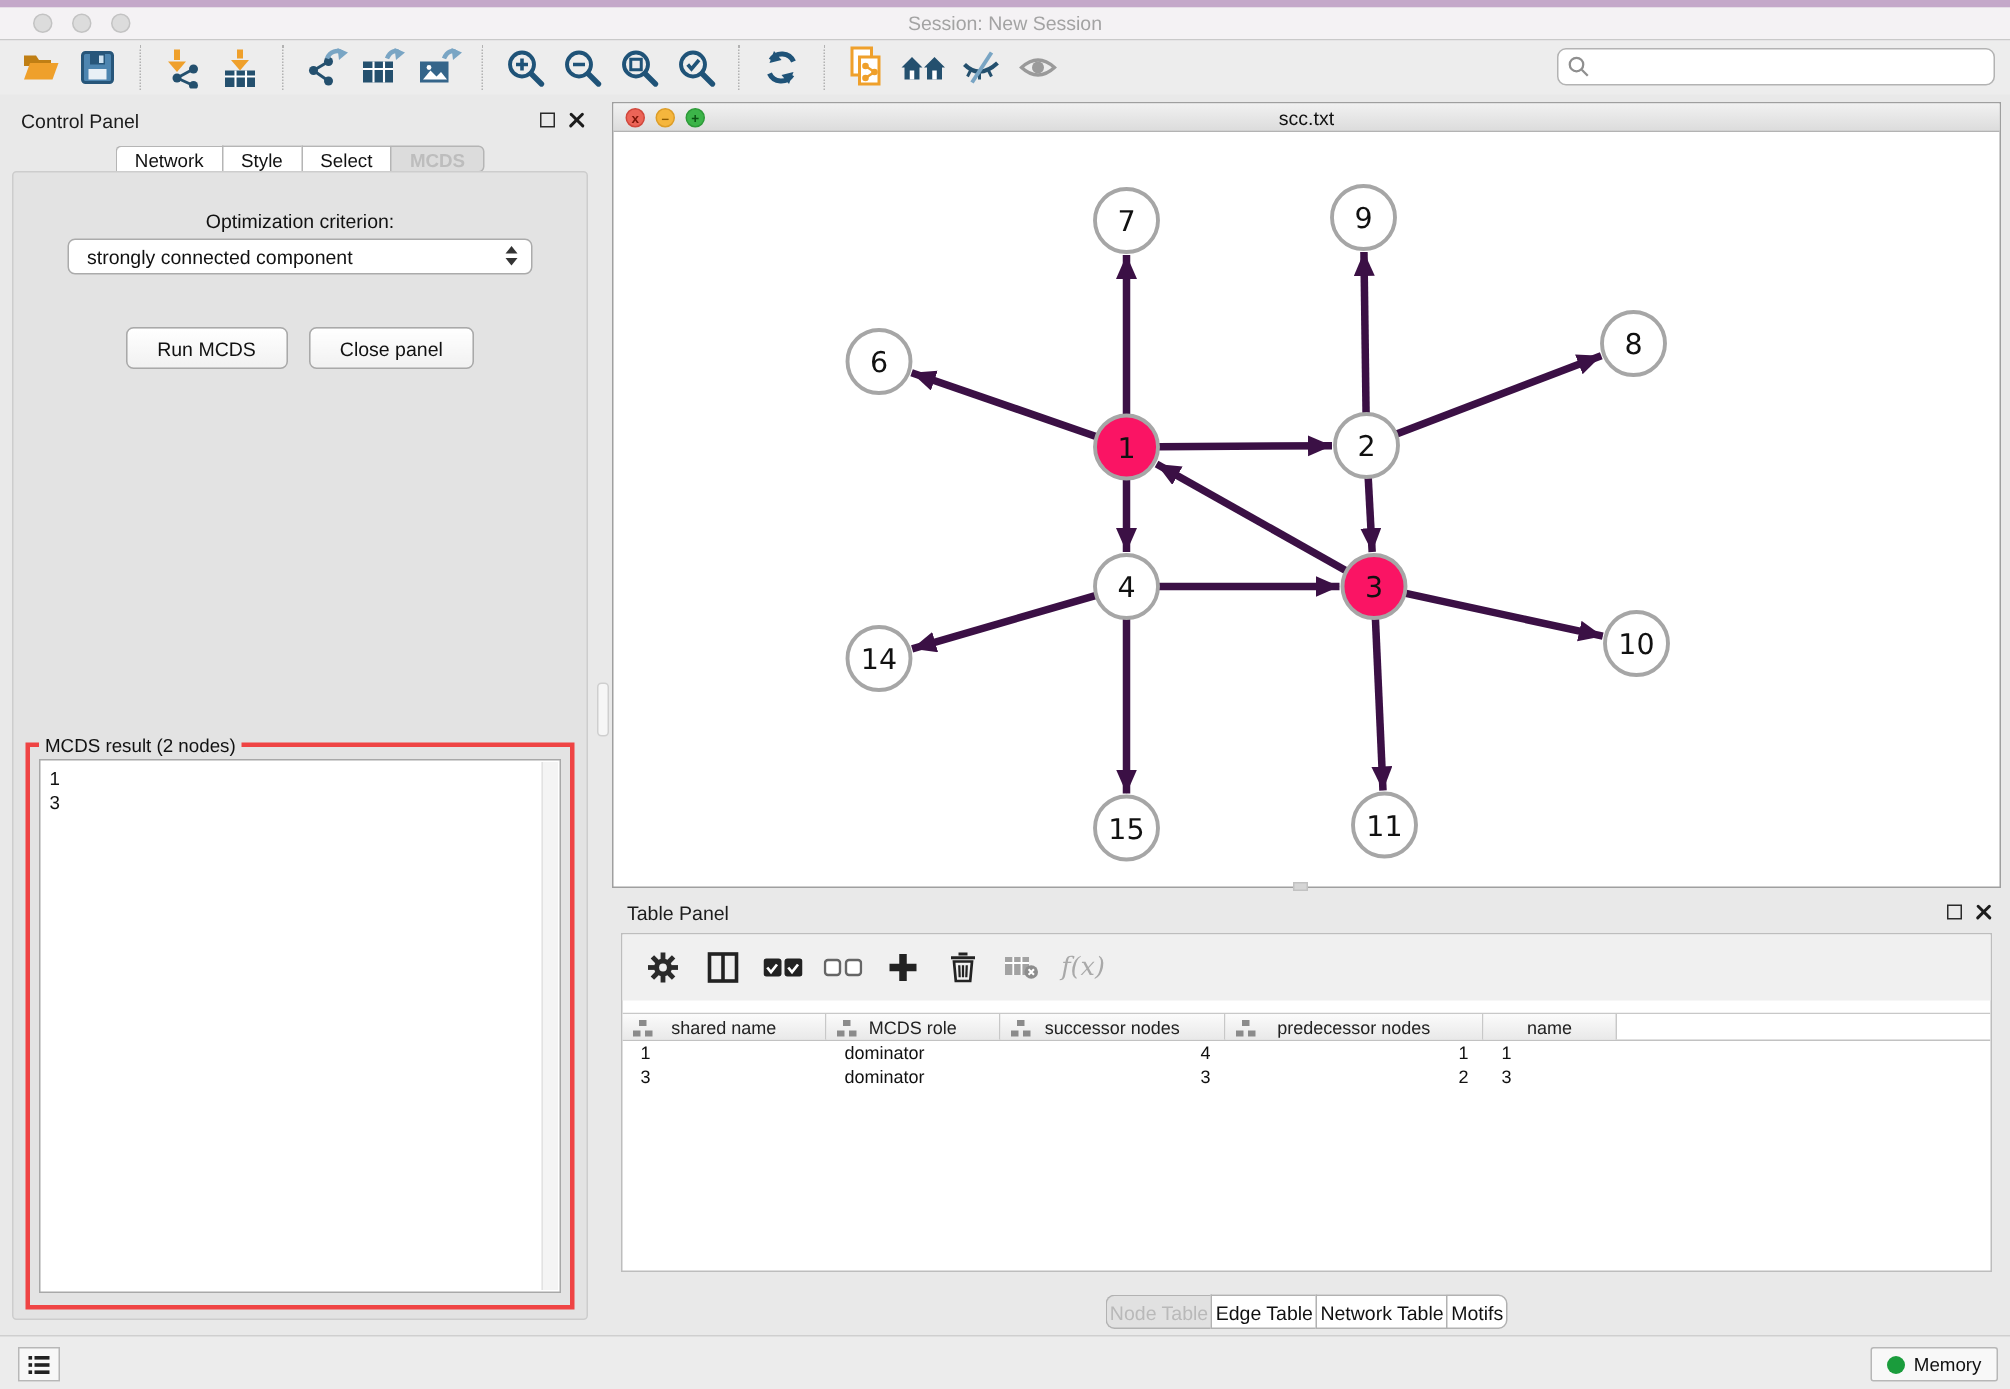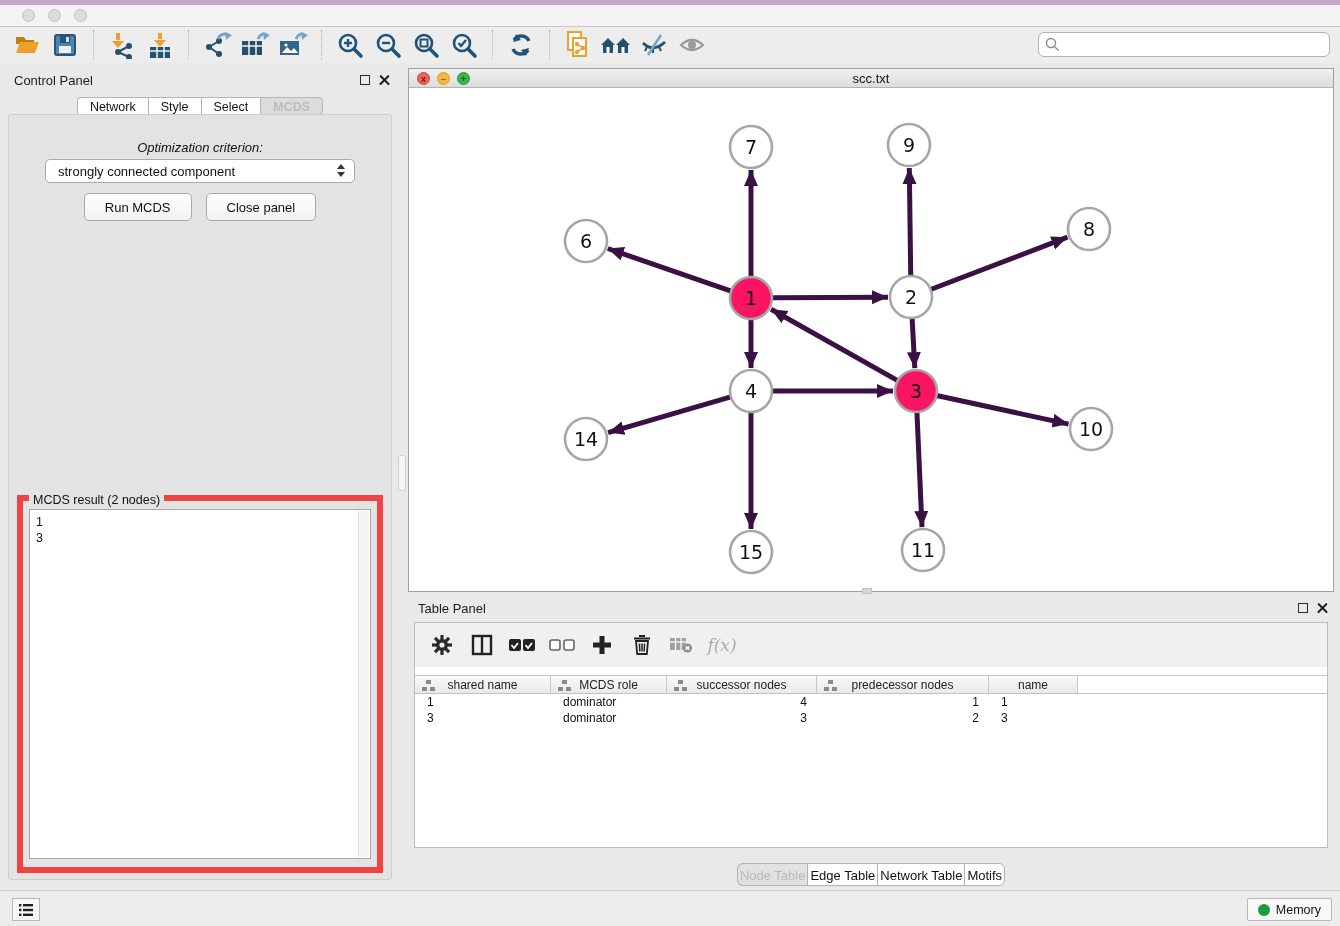--- a/index.html
+++ b/index.html
@@ -37,33 +37,33 @@
 
   .ctrl-tabs { position:absolute; left:0; right:0; top:29px; display:flex; justify-content:center; }
   .ctab { height:18px; padding:1px 12px 0; font-size:12.5px; background:#fff; color:#111;
     border:1px solid #b5b5b5; border-right:none; display:flex; align-items:center; }
   .ctab:first-child { border-radius:4px 0 0 0; }
   .ctab:last-child  { border-right:1px solid #b5b5b5; border-radius:0 4px 4px 0;font-weight:bold; }
   .ctab.active { background:#dcdcdc; color:#bdbdbd; }
 
   .ctrl-body { position:absolute; left:4px; right:4px; top:46px; bottom:4px; background:#e3e3e3;
     border:1px solid #cdcdcd; border-radius:3px; }
-  .opt-label { position:absolute; top:25px; left:0; right:0; text-align:center; font-size:13px; color:#111;font-style:italic; }
+  .opt-label { position:absolute; top:25px; left:0; right:0; text-align:center; font-size:13px; color:#111; }
   .dropdown { position:absolute; left:36px; right:36px; top:44px; height:24px; background:#fff;
     border:1px solid #ababab; border-radius:5px; font-size:13px; display:flex; align-items:center;
     padding-left:12px; color:#111; }
   .dd-arrows { position:absolute; right:9px; top:4px; display:flex; flex-direction:column; gap:2.5px; }
   .dd-arrows i { display:block; width:0; height:0; border-left:4px solid transparent; border-right:4px solid transparent; }
   .dd-up   { border-bottom:5px solid #333; }
   .dd-down { border-top:5px solid #333; }
   .btn-row { position:absolute; top:78px; left:0; right:0; display:flex; justify-content:center; gap:14px; }
   .pbtn { height:23px; padding:13px 20px; background:linear-gradient(#ffffff,#f1f1f1); border:1px solid #a9a9a9;
-    border-radius:5px; font-size:13px; color:#111; display:flex; align-items:center; }
-
-  .groupbox { position:absolute; left:8px; right:8px; top:380px; bottom:6px; border:6px solid #ef4444; }
+    border-radius:5px; font-size:13px; color:#111; display:flex; align-items:center;margin-top:25px; }
+
+  .groupbox { position:absolute; left:8px; right:8px; top:380px; bottom:6px; border:3px solid #ef4444; }
   .groupbox-title { position:absolute; top:-8px; left:6px; background:#e3e3e3; padding:0 4px; font-size:12.5px; color:#111; }
   .result-area { position:absolute; left:6px; right:6px; top:8px; bottom:8px; background:#fff;
     border:1px solid #a8a8a8; }
   .result-text { position:absolute; left:6px; top:4px; font-size:12.5px; line-height:16px; color:#111; white-space:pre; }
   .result-scroll { position:absolute; right:1px; top:1px; bottom:1px; width:11px; background:#f4f4f4; border-left:1px solid #e2e2e2; }
 
   
   .net-window { position:absolute; left:408px; top:68px; width:926px; height:524px; background:#fff;
     border:1px solid #9f9f9f; }
   .net-titlebar { position:absolute; left:0; right:0; top:0; height:19px;
@@ -125,20 +125,21 @@
 </head>
 <body>
 
 <div class="desktop-strip"></div>
 <div class="titlebar">
   <div class="traffic-gray">
     <div class="dot"></div>
     <div class="dot"></div>
     <div class="dot"></div>
   </div>
+  <div class="win-title">Session: New Session</div>
 </div>
 
 <div class="toolbar">
   <span class="tbtn">
     <svg width="28" height="24" viewBox="0 0 28 24">
       <path d="M3 4 h8 l2 3 h8 v4 H3 z" fill="#c07f14"></path>
       <path d="M3 20 L7 9 h19 L22 20 z" fill="#efa02b"></path>
     </svg>
     </span>
   <span class="tbtn">

